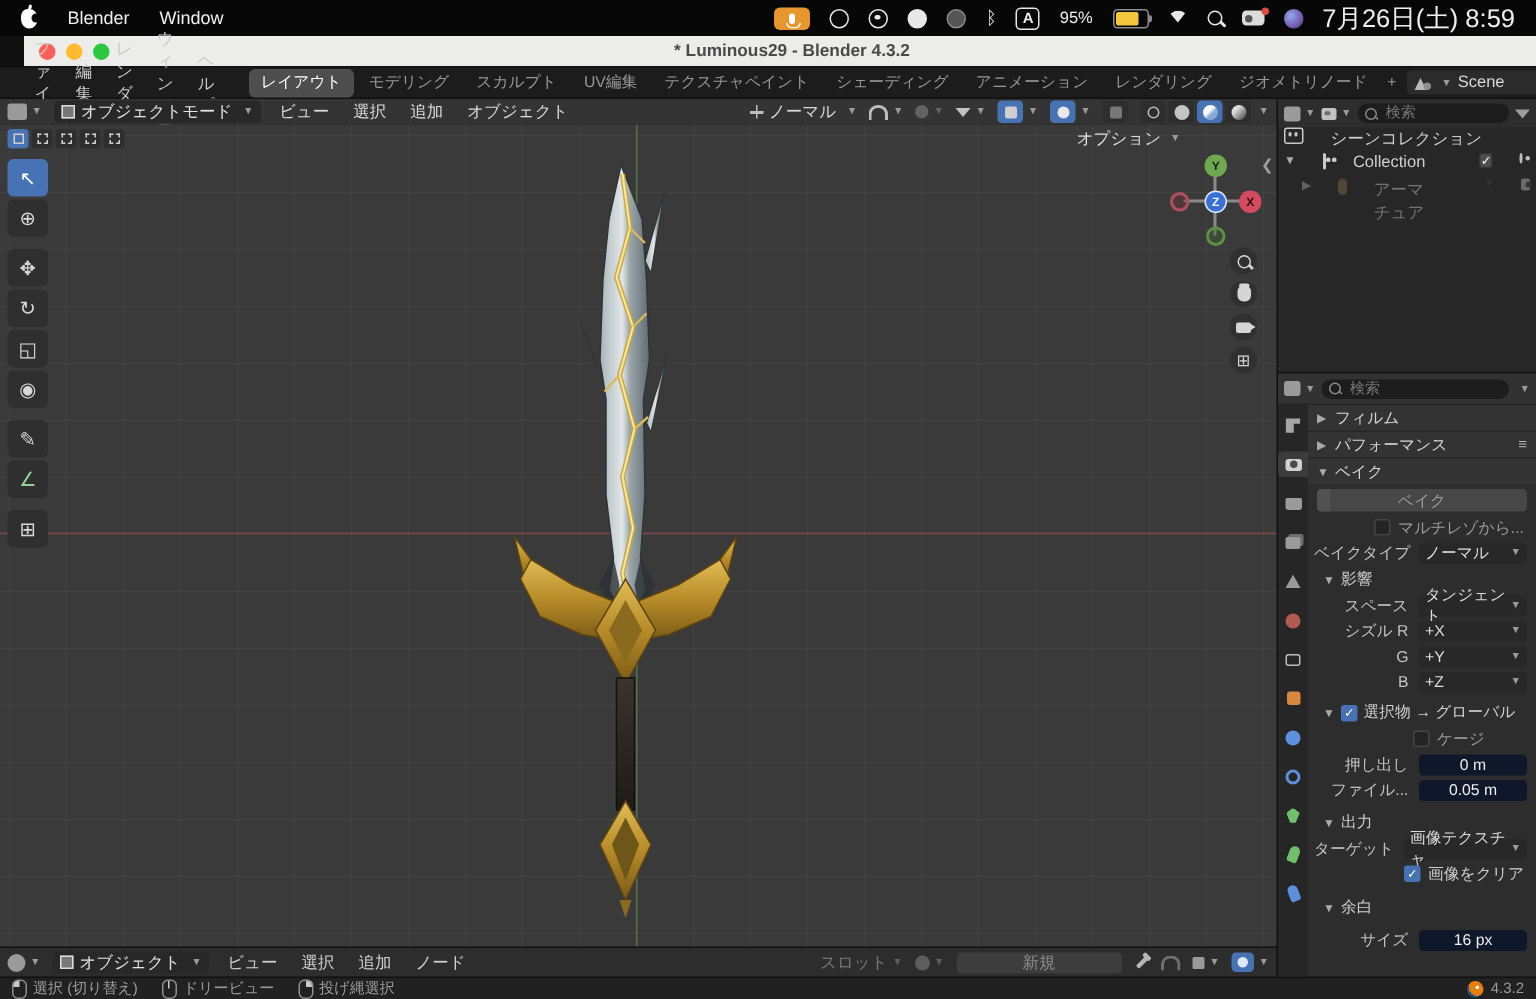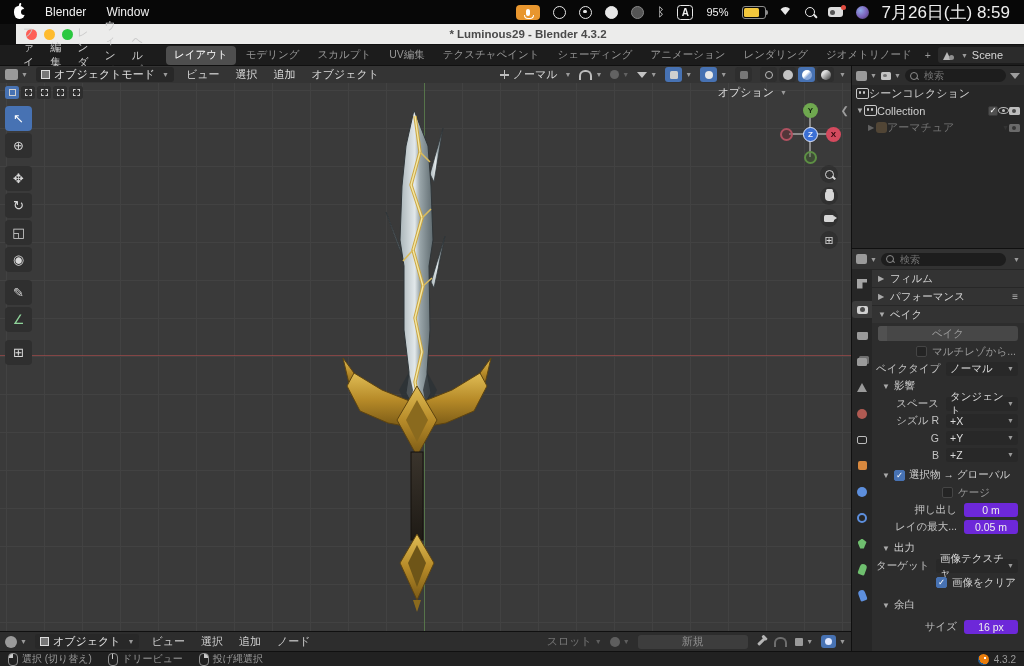--- a/index.html
+++ b/index.html
@@ -102,21 +102,21 @@
   .i-vcam{width:10px;height:7px;background:#d5d5d5;border-radius:1.5px;position:relative}
   .i-vcam::after{content:"";position:absolute;right:-3px;top:1px;border-top:2.5px solid transparent;border-bottom:2.5px solid transparent;border-left:3.5px solid #d5d5d5}
   .npanel-tab{position:absolute;right:2px;top:22px;color:#9d9d9d;font-size:10px}
   
   #outliner{left:852px;top:66px;width:172px;height:182px;background:#272727}
   #outliner .ohead{height:19px;background:#2d2d2d;display:flex;align-items:center;padding:0 4px;gap:4px}
   .searchbox{flex:1;height:13px;background:#1d1d1d;border-radius:7px;display:flex;align-items:center;padding:0 5px;gap:4px;min-width:0}
   .searchbox input{flex:1;background:transparent;border:none;outline:none;color:#bbb;font-size:10px;min-width:0;font-family:inherit}
   .s-lens{width:6px;height:6px;border:1.3px solid #8b8b8b;border-radius:50%;position:relative;flex:none}
   .s-lens::after{content:"";position:absolute;width:3px;height:1.3px;background:#8b8b8b;transform:rotate(45deg);right:-2.5px;bottom:-.5px}
-  .orow{display:flex;align-items:center;height:17px;padding:0 4px;gap:0;color:#cfcfcf}
+  .orow{display:flex;align-items:flex-start;height:17px;padding:0 4px;gap:18px;color:#cfcfcf}
   .orow .spacer{flex:1}
   .i-collbox{width:11px;height:9px;border:1.2px solid #c9c9c9;border-radius:2px;position:relative;display:inline-block}
   .i-collbox::after{content:"";position:absolute;left:1.5px;top:2px;width:2.5px;height:2.5px;border-radius:50%;background:#c9c9c9;box-shadow:4px 0 0 #c9c9c9}
   .i-armature{width:11px;height:11px;border-radius:3px;background:#9c7a4d;opacity:.8;display:inline-block}
   .cb{width:11px;height:11px;border-radius:2px;background:#4f4f4f;border:1px solid #393939;box-sizing:border-box;
       display:inline-flex;align-items:center;justify-content:center;font-size:8.5px;color:#fff;line-height:1}
   .cb.checked{background:#4772b3;border-color:#4772b3}
   .cb.dark{background:#242424;border-color:#454545}
   .i-eye{width:11px;height:7px;border:1.2px solid #bdbdbd;border-radius:50%;position:relative;display:inline-block;box-sizing:border-box}
   .i-eye::after{content:"";position:absolute;left:2.6px;top:1.2px;width:3px;height:3px;border-radius:50%;background:#bdbdbd}
@@ -131,21 +131,21 @@
   .ptab{width:20px;height:17px;display:flex;align-items:center;justify-content:center}
   .ptab.on{background:#3c3c3c;border-radius:3px 0 0 3px}
   .ti{display:inline-block}
   #pcontent{flex:1;overflow:hidden;font-size:10.5px}
   .psec{display:flex;align-items:center;height:17px;padding:0 6px;gap:4px;color:#d6d6d6;background:#333;border-top:1px solid #272727}
   .psub{display:flex;align-items:center;height:16px;padding:0 10px;gap:4px;color:#cfcfcf;margin-top:2px}
   .exp{font-size:8px;color:#aaa;width:8px;display:inline-block}
   .prow{display:flex;align-items:center;height:15px;margin:2px 6px 2px 4px}
   .plabel{flex:1;text-align:right;padding-right:7px;color:#c3c3c3;white-space:nowrap;overflow:hidden}
   .pdrop{width:72px;height:14px;background:#282828;border-radius:3px;color:#dcdcdc;display:flex;align-items:center;justify-content:space-between;padding:0 4px;box-sizing:border-box;flex:none}
-  .pval{width:54px;height:14px;background:#6d28d9;border-radius:3px;color:#eee;display:flex;align-items:center;justify-content:center;flex:none}
+  .pval{width:72px;height:14px;background:#0f172a;border-radius:3px;color:#eee;display:flex;align-items:center;justify-content:center;flex:none}
   .prow-right{display:flex;align-items:center;justify-content:flex-end;gap:5px;height:15px;margin:2px 8px 2px 4px;color:#b9b9b9}
   .bigbtn{height:15px;margin:3px 6px;background:#474747;border-radius:3px;display:flex;align-items:center;justify-content:center;color:#9d9d9d;position:relative}
   .bigbtn::before{content:"";position:absolute;left:0;top:0;bottom:0;width:9px;background:#515151;border-radius:3px 0 0 3px}
   .preset-ic{color:#b5b5b5;font-size:10px;margin-left:auto}
   
   #sheader{left:0;top:632px;width:851px;height:19px;background:#2d2d2d;display:flex;align-items:center;padding:0 5px;box-sizing:border-box;gap:8px}
   #sheader .vmenu{color:#d0d0d0;padding:1px 4px}
   .i-nodeed{width:12px;height:12px;border-radius:50%;background:#9a9a9a;display:inline-block}
   .newbtn{width:110px;height:14px;background:#3d3d3d;border-radius:3px;display:flex;align-items:center;justify-content:center;color:#8d8d8d}
   
@@ -554,21 +554,21 @@
       </div>
       <div class="prow-right">
         <span class="cb dark"></span>
         <span style="color:#9a9a9a;margin-right:26px">ケージ</span>
       </div>
       <div class="prow">
         <span class="plabel">押し出し</span>
         <span class="pval">0 m</span>
       </div>
       <div class="prow">
-        <span class="plabel">レイの最大...</span>
+        <span class="plabel">ファイル...</span>
         <span class="pval">0.05 m</span>
       </div>
       <div class="psub" style="margin-top:6px">
           <span class="exp">▼</span>
           <span>出力</span>
         </div>
       <div class="prow">
         <span class="plabel">ターゲット</span>
         <span class="pdrop" style="width:82px">
             <span>画像テクスチャ</span>

